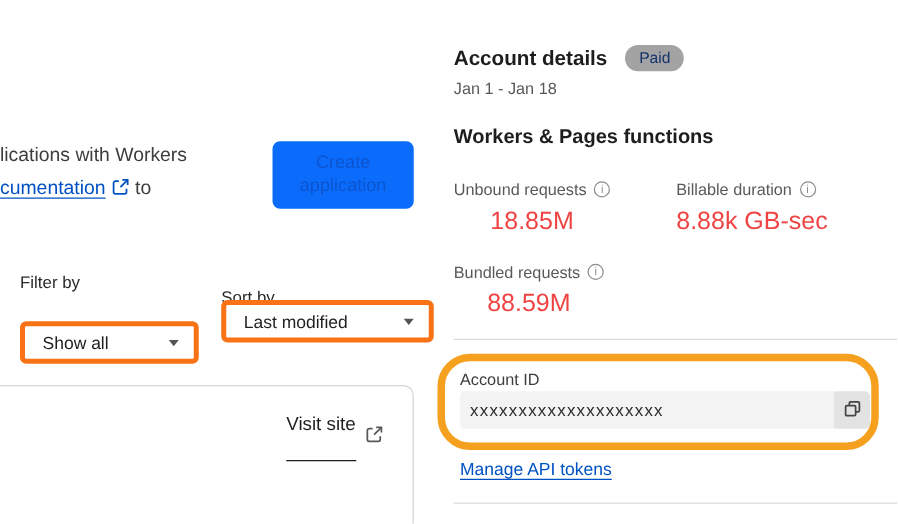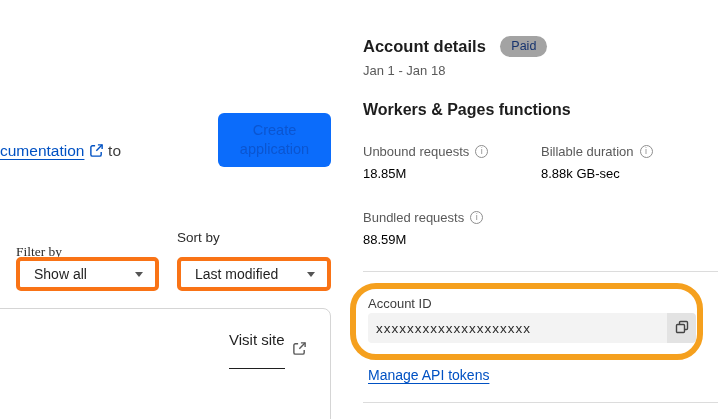--- a/index.html
+++ b/index.html
@@ -50,21 +50,21 @@
   .panel-title { font-size:16.5px; font-weight:bold; color:#1d1d1d; }
   .badge {
     display:inline-block; margin-left:10px; padding:3px 11px 4px;
     background:#a3a3a3; color:#16336e; font-size:12.5px; border-radius:12px;
     vertical-align:2px;
   }
   .muted { font-size:13px; color:#595959; }
   .section-title { font-size:16px; font-weight:bold; color:#1d1d1d; }
 
   .stat-label { font-size:13px; color:#595959; display:flex; align-items:center; gap:6px; }
-  .stat-value { font-size:13px; color:#000000; margin-top:7px; }
+  .stat-value { font-size:20px; color:#ef4444; margin-top:7px;text-align:center; }
   .info-circle {
     width:13px; height:13px; border:1px solid #8e8e8e; border-radius:50%;
     color:#8e8e8e; font-size:9px; line-height:1; font-style:normal;
     display:inline-flex; align-items:center; justify-content:center; cursor:pointer;
   }
 
   .divider { height:1px; background:#dcdcdc; }
 
   .field-label { font-size:13px; color:#3d3d3d; }
   .id-group { display:flex; width:328px; height:30px; }
@@ -82,43 +82,46 @@
     left:350px; top:283px; width:353px; height:77px;
     border:6px solid #f5a01e; border-radius:26px;
     pointer-events:none; z-index:5;
   }
 </style>
 </head>
 <body>
 
 <div id="screen">
 
+  <div class="abs intro-line" style="left:0; top:116px;">
+    <span>lications with Workers</span>
+  </div>
   <div class="abs intro-line" style="left:0; top:142px;">
     <a>cumentation</a>
     <span class="ext-icon" style="color:#0051c3;">
       <svg viewBox="0 0 16 16" width="15" height="15">
           <path d="M6.5 3H3.6A1.6 1.6 0 0 0 2 4.6v7.8A1.6 1.6 0 0 0 3.6 14h7.8a1.6 1.6 0 0 0 1.6-1.6V9.5" stroke="currentColor" fill="none" stroke-width="1.5"></path>
           <path d="M9.5 2H14v4.5" stroke="currentColor" fill="none" stroke-width="1.5"></path>
           <path d="M13.8 2.2L7.8 8.2" stroke="currentColor" fill="none" stroke-width="1.5"></path>
         </svg>
     </span><span> to</span>
   </div>
 
   <button class="abs create-btn">
     <span>Create application</span>
   </button>
 
-  <div class="abs ctl-label" style="left:16px; top:244px;font-family:Liberation Serif, serif;">Filter by</div>
+  <div class="abs ctl-label" style="left:16px; top:218px;">Filter by</div>
   <div class="abs dropdown" style="left:16px; top:257px; width:143px;">
     <span>Show all</span>
     <span class="chevron"></span>
   </div>
 
   <div class="abs ctl-label" style="left:177px; top:230px;">Sort by</div>
-  <div class="abs dropdown" style="left:177px; top:257px; width:154px;">
+  <div class="abs dropdown" style="left:177px; top:240px; width:170px;">
     <span>Last modified</span>
     <span class="chevron"></span>
   </div>
 
   <div class="abs list-card"></div>
   <div class="abs" style="left:229px; top:331px; display:flex; align-items:center; gap:7px;">
     <a class="visit-link">Visit site</a>
     <span class="ext-icon" style="color:#595959;">
       <svg viewBox="0 0 16 16" width="15" height="15">
           <path d="M6.5 3H3.6A1.6 1.6 0 0 0 2 4.6v7.8A1.6 1.6 0 0 0 3.6 14h7.8a1.6 1.6 0 0 0 1.6-1.6V9.5" stroke="currentColor" fill="none" stroke-width="1.5"></path>

